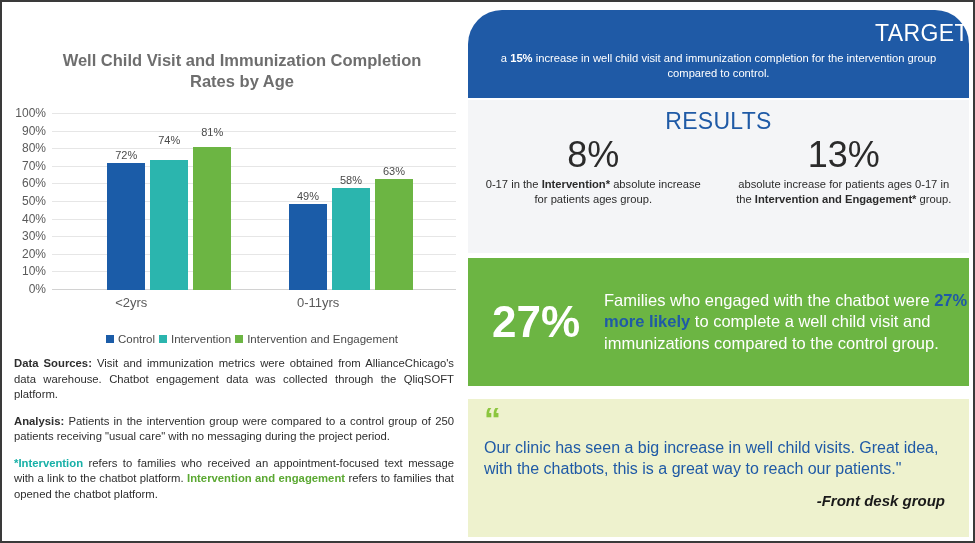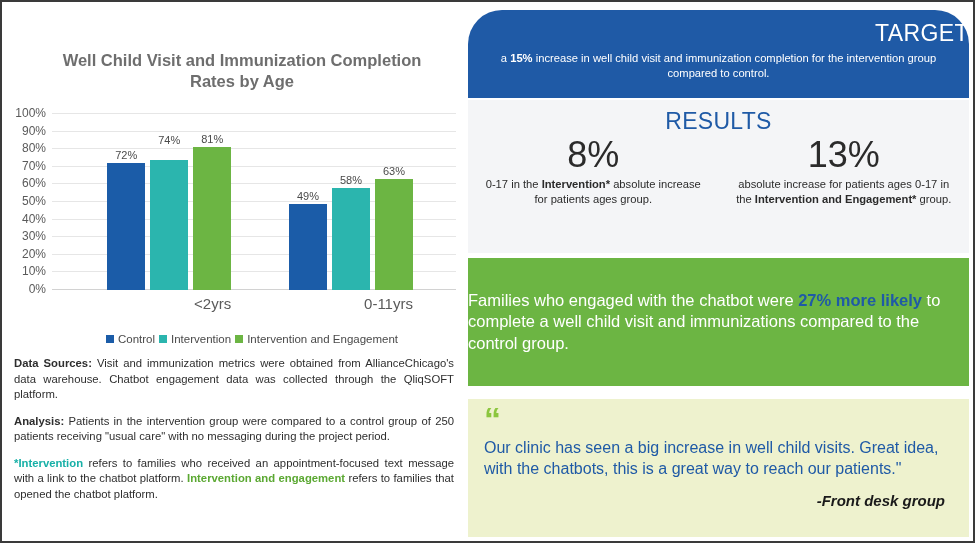--- a/index.html
+++ b/index.html
@@ -95,23 +95,23 @@
     left: -12px; right: -12px;
     text-align: center;
     font-size: 11px;
     color: #4A4A4A;
     white-space: nowrap;
   }
   .cat-label {
     position: absolute;
     top: 100%;
     margin-top: 5px;
-    left: 0; right: 0;
-    text-align: right;
-    font-size: 15px;
+    left: 8px; right: 0;
+    text-align: left;
+    font-size: 13px;
     color: #5A5A5A;
     white-space: nowrap;
   }
 
   
   #legend {
     position: absolute;
     left: 46px; top: 331px;
     width: 408px;
     display: flex;
@@ -311,21 +311,21 @@
             <div class="bar-wrap" style="left: 0px; height: 72%;">
               <div class="bar" style="background: rgb(27, 92, 168); height: 100%;"></div>
               <div class="bar-label" style="bottom: 100%; margin-bottom: 2px;">72%</div>
             </div>
             <div class="bar-wrap" style="left: 43px; height: 74%;">
               <div class="bar" style="background: rgb(43, 181, 174); height: 100%;"></div>
               <div class="bar-label" style="bottom: 100%; margin-bottom: 14px;">74%</div>
             </div>
             <div class="bar-wrap" style="left: 86px; height: 81%;">
               <div class="bar" style="background: rgb(108, 181, 67); height: 100%;"></div>
-              <div class="bar-label" style="bottom: 100%; margin-bottom: 2px; text-align: center;">81%</div>
+              <div class="bar-label" style="bottom: 100%; margin-bottom: 9px; text-align: center;">81%</div>
             </div>
             <div class="cat-label">&lt;2yrs</div>
           </div>
           <div class="bar-group" style="left: calc(74% - 62px); width: 124px;">
             <div class="bar-wrap" style="left: 0px; height: 49%;">
               <div class="bar" style="background: rgb(27, 92, 168); height: 100%;"></div>
               <div class="bar-label" style="bottom: 100%; margin-bottom: 2px;">49%</div>
             </div>
             <div class="bar-wrap" style="left: 43px; height: 58%;">
               <div class="bar" style="background: rgb(43, 181, 174); height: 100%;"></div>
@@ -385,20 +385,21 @@
             <div class="stat-caption"><span>0-17 in the </span><span class="b">Intervention*</span><span> absolute increase for patients ages group.</span></div>
           </div>
           <div class="stat">
             <div class="stat-number">13%</div>
             <div class="stat-caption"><span>absolute increase for patients ages 0-17 in the </span><span class="b">Intervention and Engagement*</span><span> group.</span></div>
           </div>
         </div>
     </div>
 
     <div id="engagement-card">
+      <div id="engagement-number">27%</div>
       <div id="engagement-text">
         <span>Families who engaged with the chatbot were </span><span class="blue-b">27% more likely</span><span> to complete a well child visit and immunizations compared to the control group.</span>
       </div>
     </div>
 
     <div id="quote-card">
       <div id="quote-mark">“</div>
       <div id="quote-text">Our clinic has seen a big increase in well child visits. Great idea, with the chatbots, this is a great way to reach our patients."</div>
       <div id="quote-attrib">-Front desk group</div>
     </div>

